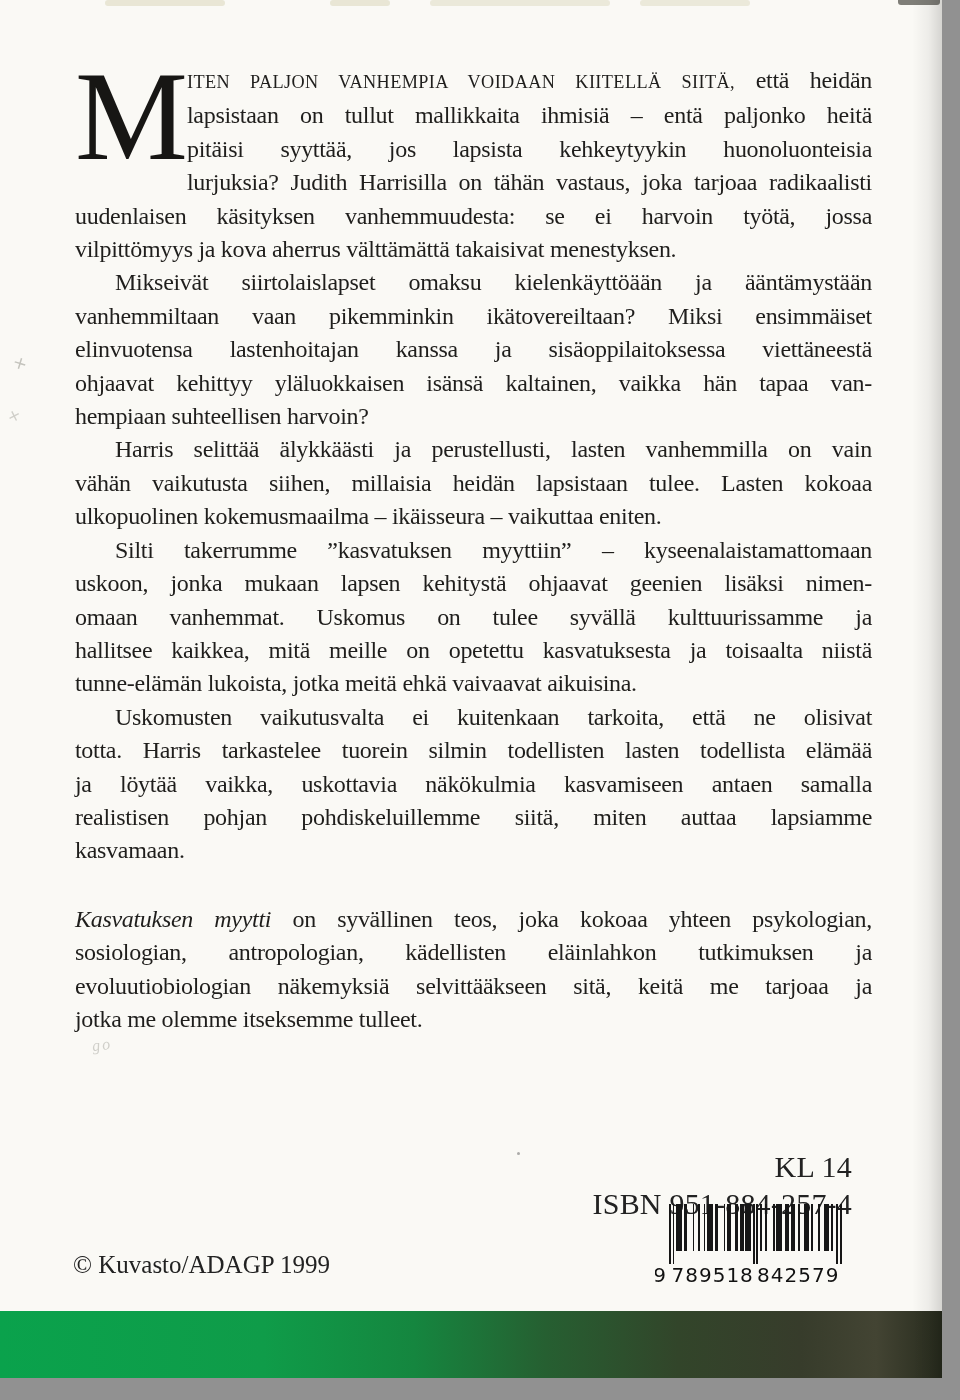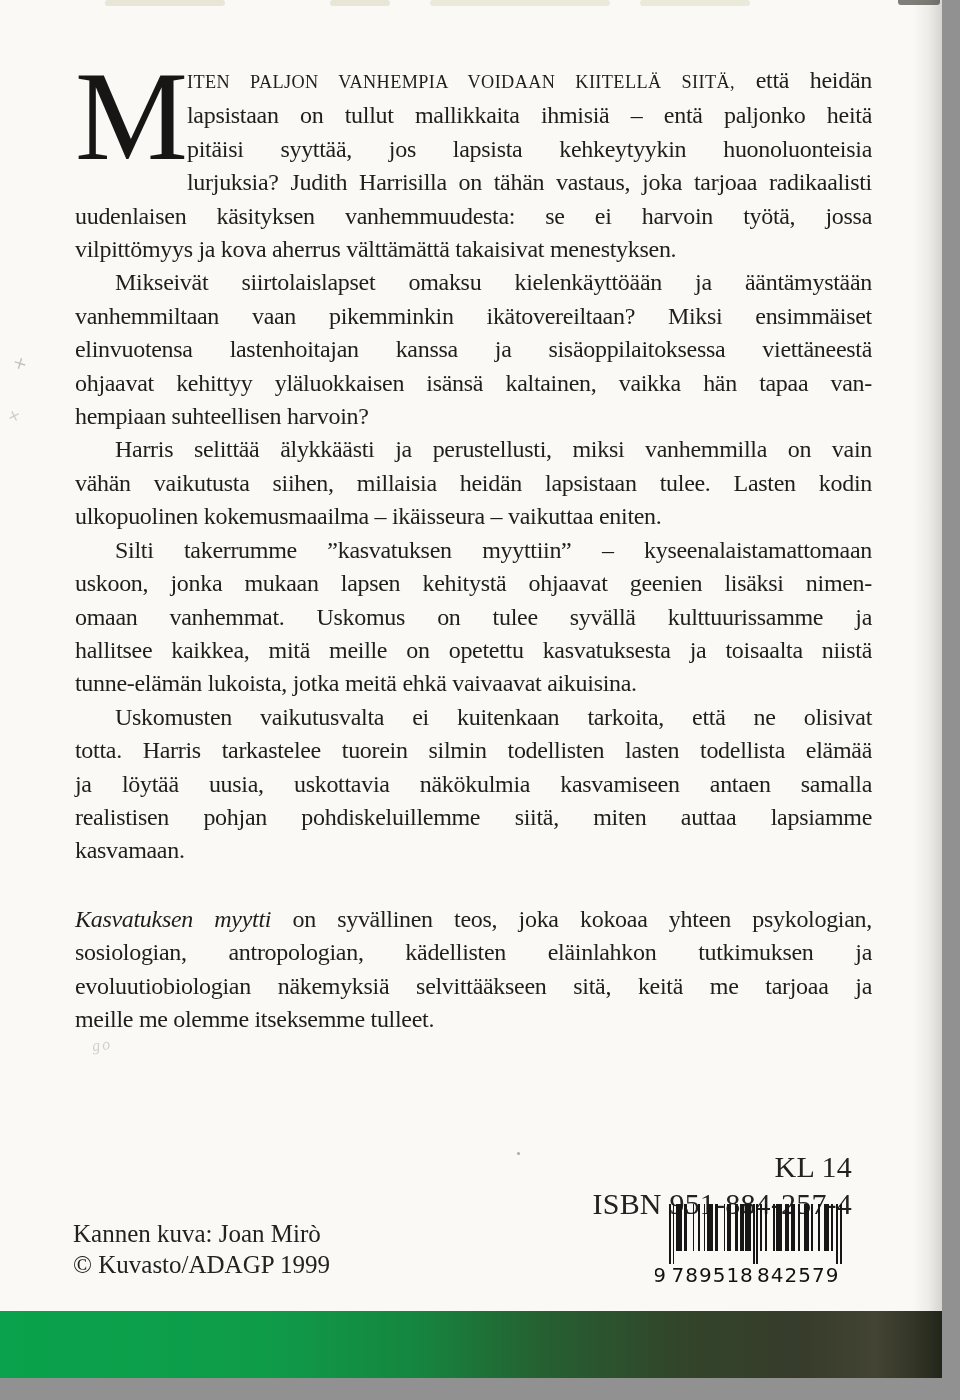--- a/index.html
+++ b/index.html
@@ -99,43 +99,43 @@
         <div class="line last"><span>vilpittömyys ja kova aherrus välttämättä takaisivat menestyksen.</span></div>
       </div>
       <div class="para indent">
         <div class="line"><span>Mikseivät siirtolaislapset omaksu kielenkäyttöään ja ääntämystään</span></div>
         <div class="line"><span>vanhemmiltaan vaan pikemminkin ikätovereiltaan? Miksi ensimmäiset</span></div>
         <div class="line"><span>elinvuotensa lastenhoitajan kanssa ja sisäoppilaitoksessa viettäneestä</span></div>
         <div class="line"><span>ohjaavat kehittyy yläluokkaisen isänsä kaltainen, vaikka hän tapaa van-</span></div>
         <div class="line last"><span>hempiaan suhteellisen harvoin?</span></div>
       </div>
       <div class="para indent">
-        <div class="line"><span>Harris selittää älykkäästi ja perustellusti, miksi vanhemmilla on vain</span></div>
-        <div class="line"><span>vähän vaikutusta siihen, millaisia heidän lapsistaan tulee. Lasten kodin</span></div>
+        <div class="line"><span>Harris selittää älykkäästi ja perustellusti, lasten vanhemmilla on vain</span></div>
+        <div class="line"><span>vähän vaikutusta siihen, millaisia heidän lapsistaan tulee. Lasten kokoaa</span></div>
         <div class="line last"><span>ulkopuolinen kokemusmaailma – ikäisseura – vaikuttaa eniten.</span></div>
       </div>
       <div class="para indent">
         <div class="line"><span>Silti takerrumme ”kasvatuksen myyttiin” – kyseenalaistamattomaan</span></div>
         <div class="line"><span>uskoon, jonka mukaan lapsen kehitystä ohjaavat geenien lisäksi nimen-</span></div>
         <div class="line"><span>omaan vanhemmat. Uskomus on tulee syvällä kulttuurissamme ja</span></div>
         <div class="line"><span>hallitsee kaikkea, mitä meille on opetettu kasvatuksesta ja toisaalta niistä</span></div>
         <div class="line last"><span>tunne-elämän lukoista, jotka meitä ehkä vaivaavat aikuisina.</span></div>
       </div>
       <div class="para indent">
         <div class="line"><span>Uskomusten vaikutusvalta ei kuitenkaan tarkoita, että ne olisivat</span></div>
         <div class="line"><span>totta. Harris tarkastelee tuorein silmin todellisten lasten todellista elämää</span></div>
-        <div class="line"><span>ja löytää uusia, uskottavia näkökulmia kasvamiseen antaen samalla</span></div>
+        <div class="line"><span>ja löytää vaikka, uskottavia näkökulmia kasvamiseen antaen samalla</span></div>
         <div class="line"><span>realistisen pohjan pohdiskeluillemme siitä, miten auttaa lapsiamme</span></div>
         <div class="line last"><span>kasvamaan.</span></div>
       </div>
       <div class="para gap">
         <div class="line"><span class="it">Kasvatuksen myytti</span><span> on syvällinen teos, joka kokoaa yhteen psykologian,</span></div>
         <div class="line"><span>sosiologian, antropologian, kädellisten eläinlahkon tutkimuksen ja</span></div>
         <div class="line"><span>evoluutiobiologian näkemyksiä selvittääkseen sitä, keitä me tarjoaa ja</span></div>
-        <div class="line last"><span>meille me olemme itseksemme tulleet.</span></div>
+        <div class="line last"><span>jotka me olemme itseksemme tulleet.</span></div>
       </div>
     </div>
 
   <div class="kl-line">KL 14</div>
   <div class="isbn-line">ISBN 951-884-257-4</div>
   <div class="barcode"><svg width="190" height="80" viewBox="0 0 190 80" style="shape-rendering: crispedges;">
         <rect x="14.00" y="0" width="1.82" height="60" fill="#161616"></rect>
         <rect x="17.64" y="0" width="1.82" height="60" fill="#161616"></rect>
         <rect x="21.28" y="0" width="1.82" height="47" fill="#161616"></rect>
         <rect x="23.10" y="0" width="1.82" height="47" fill="#161616"></rect>
@@ -181,17 +181,16 @@
         <rect x="168.70" y="0" width="1.82" height="47" fill="#161616"></rect>
         <rect x="170.52" y="0" width="1.82" height="47" fill="#161616"></rect>
         <rect x="172.34" y="0" width="1.82" height="47" fill="#161616"></rect>
         <rect x="175.98" y="0" width="1.82" height="47" fill="#161616"></rect>
         <rect x="181.44" y="0" width="1.82" height="60" fill="#161616"></rect>
         <rect x="185.08" y="0" width="1.82" height="60" fill="#161616"></rect>
         <text x="5" y="78" text-anchor="middle" font-family="DejaVu Sans, sans-serif" font-size="20" letter-spacing="1" fill="#111">9</text>
         <text x="57.68" y="78" text-anchor="middle" font-family="DejaVu Sans, sans-serif" font-size="20" letter-spacing="1" fill="#111">789518</text>
         <text x="143.22" y="78" text-anchor="middle" font-family="DejaVu Sans, sans-serif" font-size="20" letter-spacing="1" fill="#111">842579</text>
       </svg></div>
-  <div class="credit-line">Kannen kuva: Joan Mirò</div>
   <div class="copyright-line">© Kuvasto/ADAGP 1999</div>
 
   <div class="green-band"></div>
 </div>
 
 </body></html>

